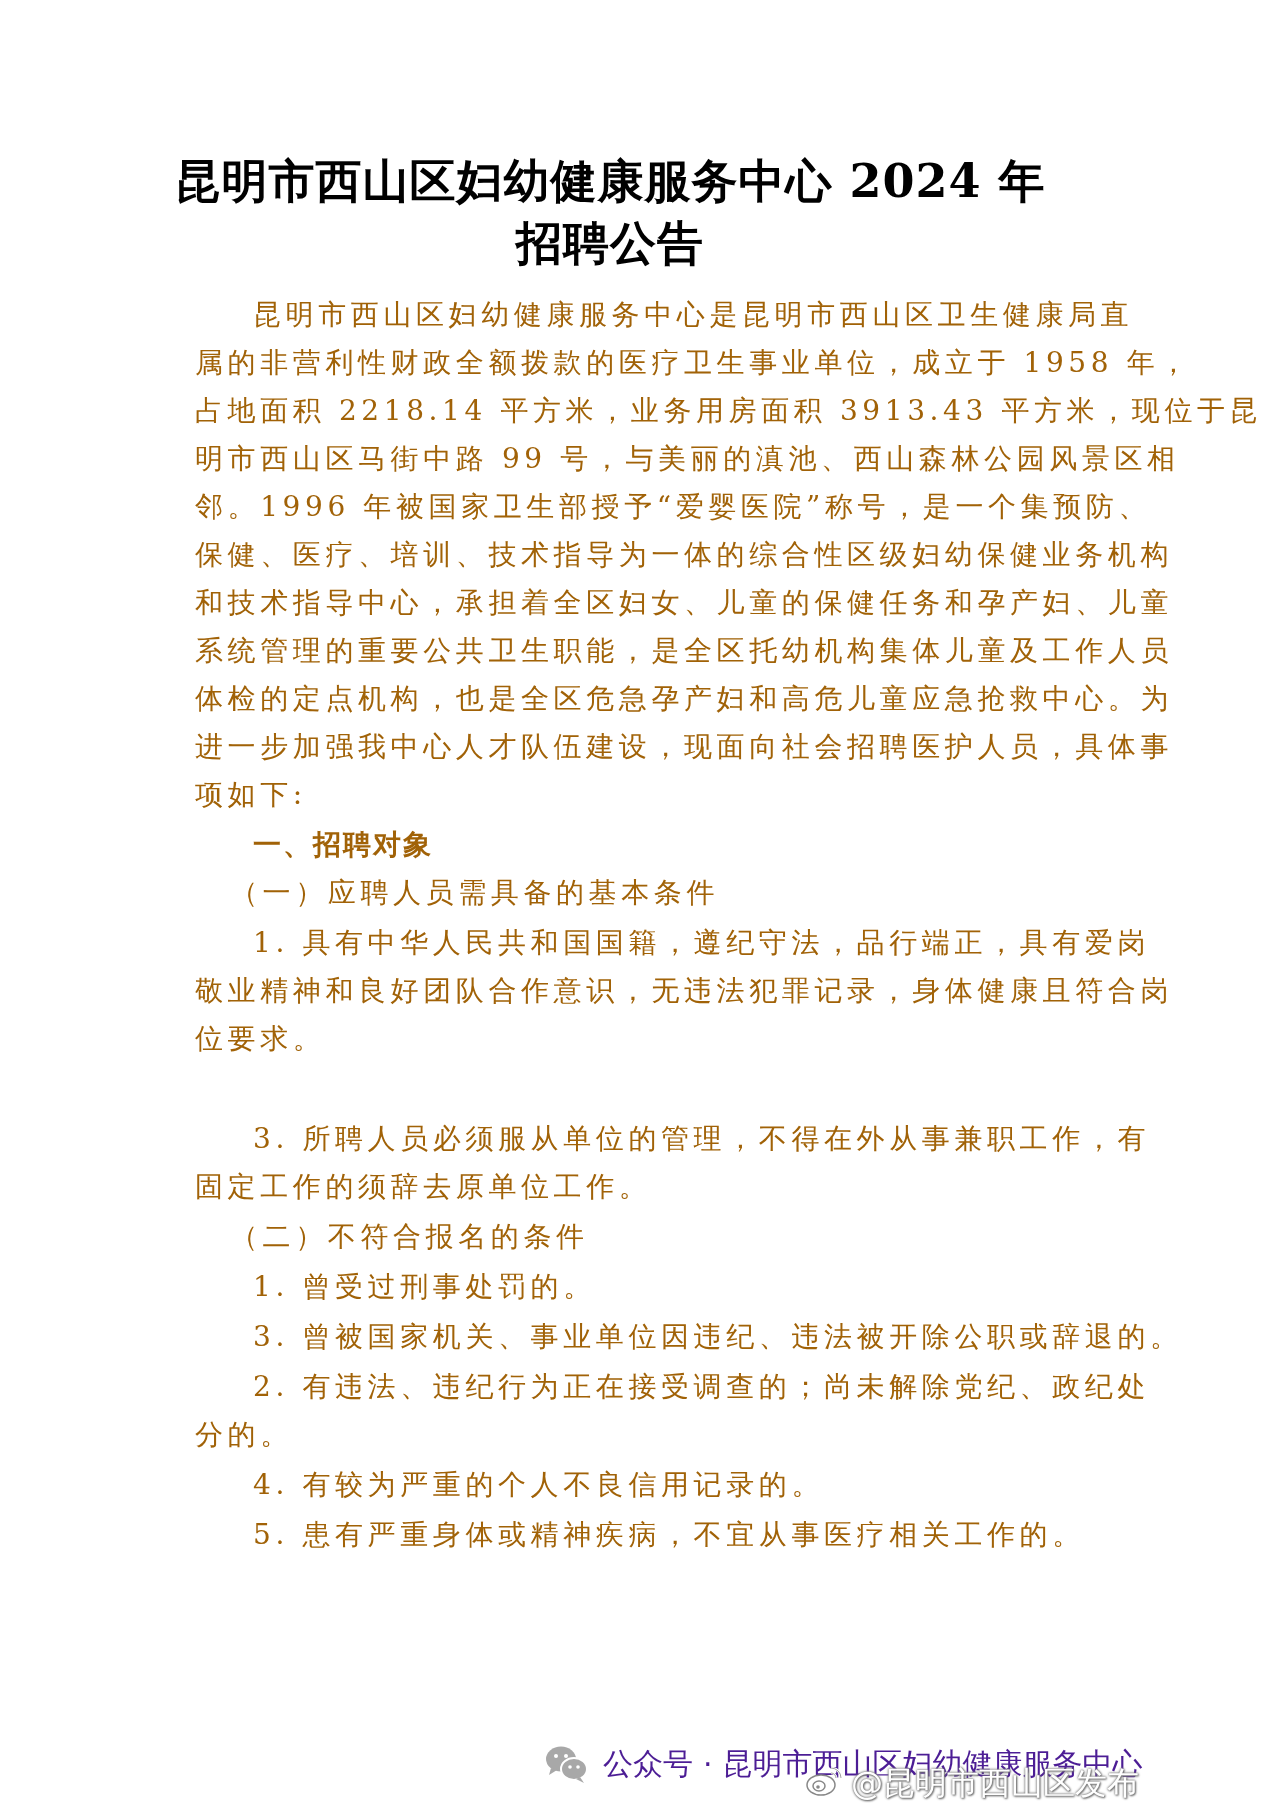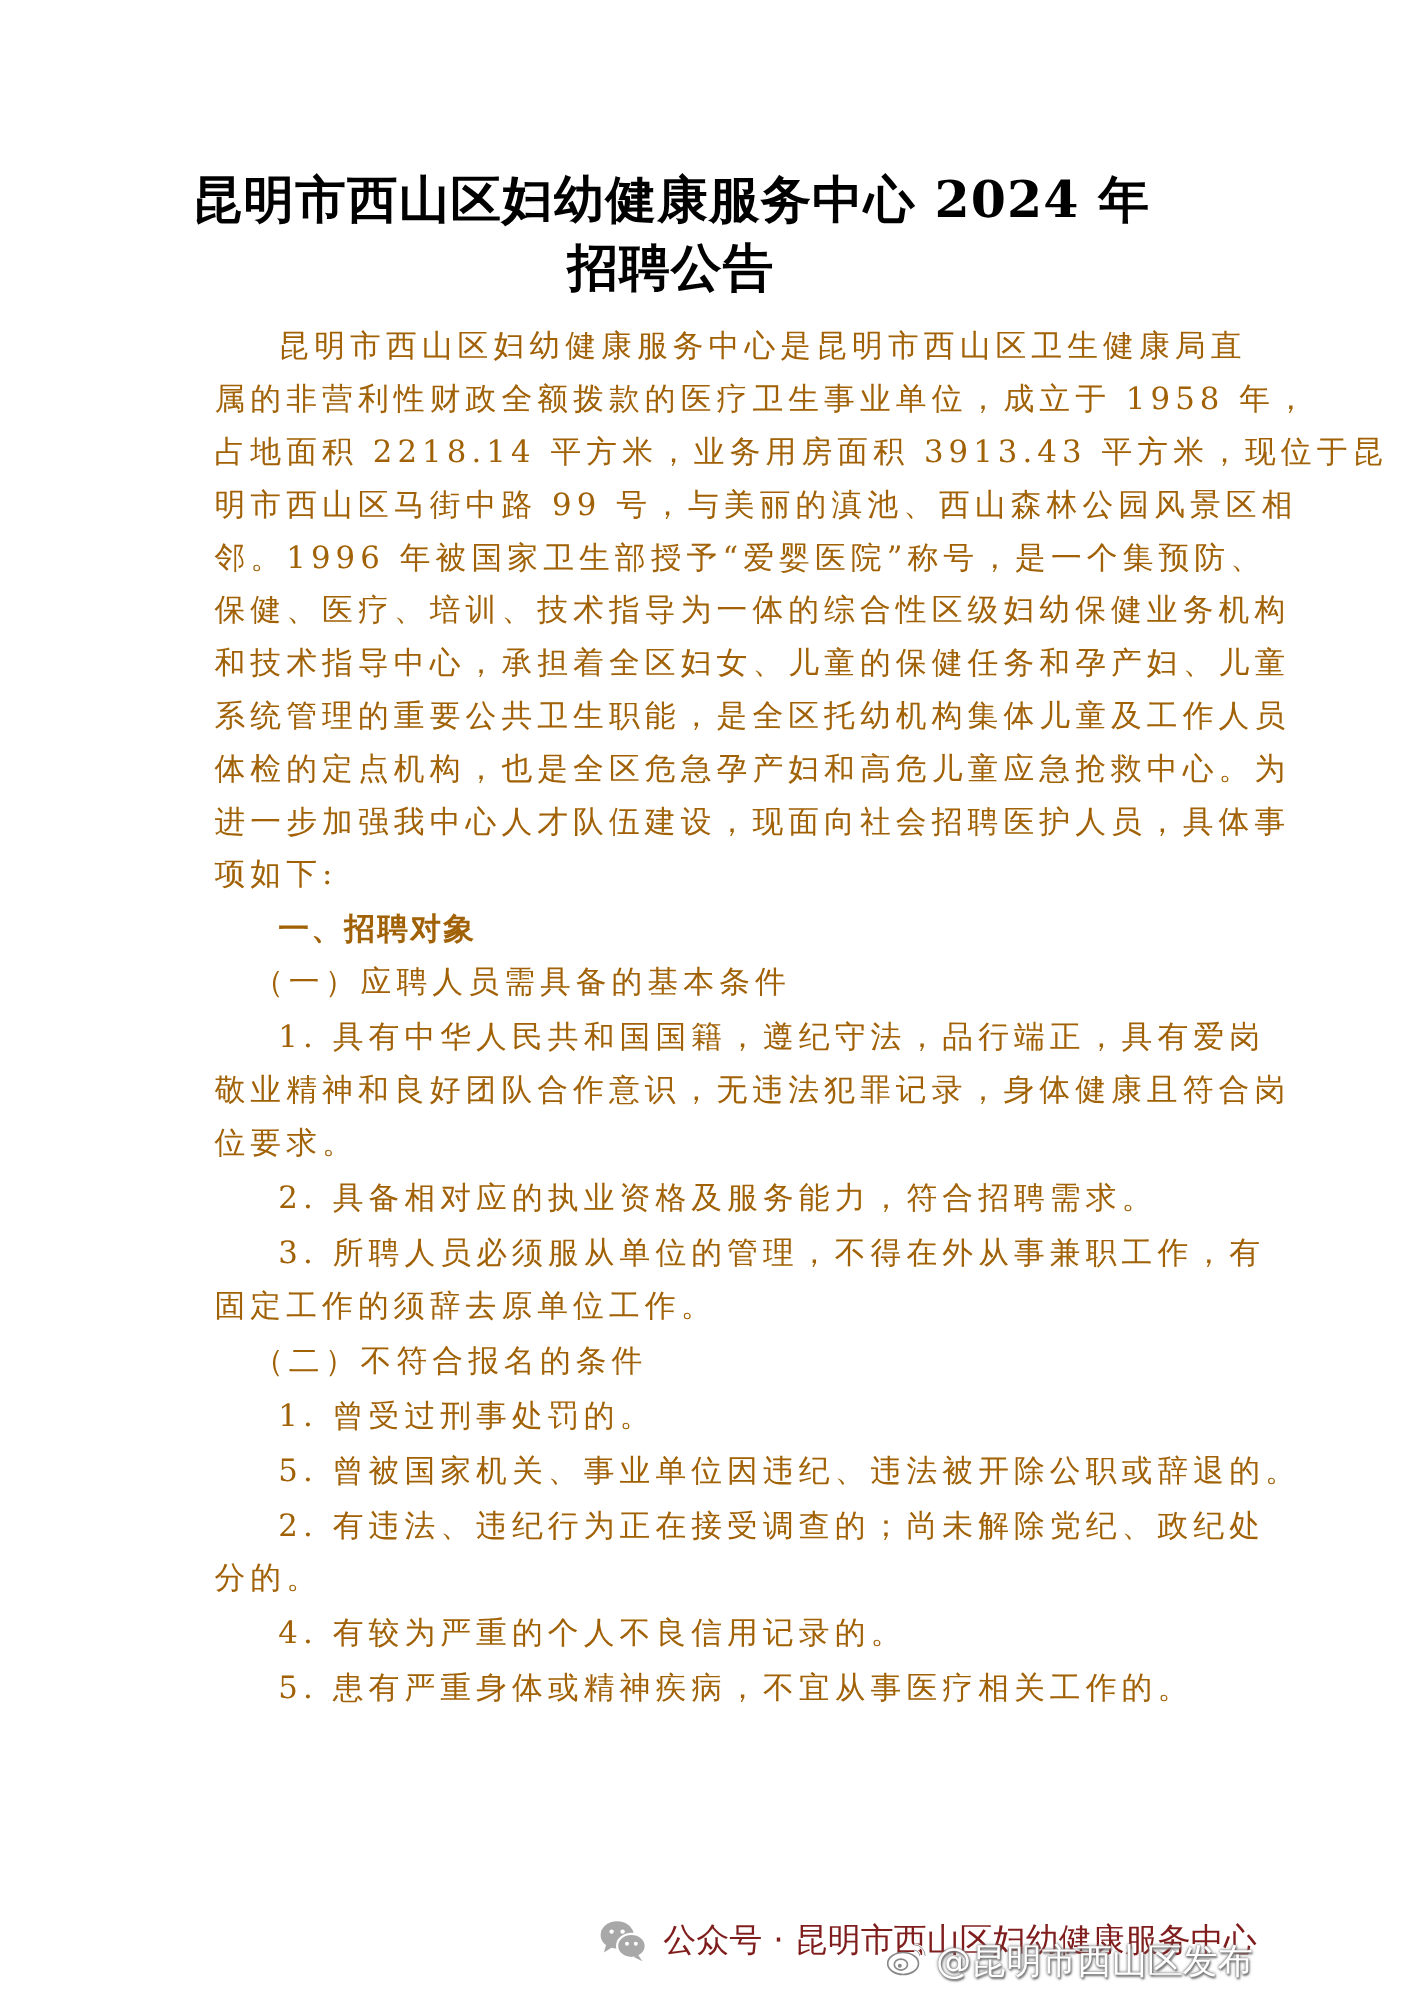--- a/index.html
+++ b/index.html
@@ -56,21 +56,21 @@
 
   .footer {
     position: absolute;
     left: 545px;
     top: 1740px;
     height: 48px;
     display: flex;
     align-items: center;
     font-family: "DejaVu Sans", "Liberation Sans", sans-serif;
     font-size: 30px;
-    color: #7f1d1d;
+    color: #4c1d95;
     white-space: nowrap;
   }
   .wechat-icon {
     width: 44px;
     height: 40px;
     margin-right: 14px;
     display: inline-block;
   }
   .footer-sep { margin: 0 10px; }
   .weibo-mark {
@@ -111,28 +111,27 @@
   <div class="line" style="top:681px;">体检的定点机构，也是全区危急孕产妇和高危儿童应急抢救中心。为</div>
   <div class="line" style="top:729px;">进一步加强我中心人才队伍建设，现面向社会招聘医护人员，具体事</div>
   <div class="line" style="top:777px;">项如下:</div>
 
   <div class="line sub-indent" style="top:875px;">（一）应聘人员需具备的基本条件</div>
   <div class="line indent heading" style="top:827px;">一、招聘对象</div>
 
   <div class="line indent" style="top:925px;">1. 具有中华人民共和国国籍，遵纪守法，品行端正，具有爱岗</div>
   <div class="line" style="top:973px;text-align:right;">敬业精神和良好团队合作意识，无违法犯罪记录，身体健康且符合岗</div>
   <div class="line" style="top:1021px;">位要求。</div>
-  <div class="line indent" style="top:1071px;">2. 具备相对应的执业资格及服务能力，符合招聘需求。</div>
   <div class="line indent" style="top:1121px;">3. 所聘人员必须服从单位的管理，不得在外从事兼职工作，有</div>
   <div class="line" style="top:1169px;">固定工作的须辞去原单位工作。</div>
 
   <div class="line sub-indent" style="top:1219px;">（二）不符合报名的条件</div>
 
   <div class="line indent" style="top:1269px;">1. 曾受过刑事处罚的。</div>
-  <div class="line indent" style="top:1319px;">5. 曾被国家机关、事业单位因违纪、违法被开除公职或辞退的。</div>
+  <div class="line indent" style="top:1319px;">3. 曾被国家机关、事业单位因违纪、违法被开除公职或辞退的。</div>
   <div class="line indent" style="top:1369px;">2. 有违法、违纪行为正在接受调查的；尚未解除党纪、政纪处</div>
   <div class="line" style="top:1417px;">分的。</div>
   <div class="line indent" style="top:1467px;">4. 有较为严重的个人不良信用记录的。</div>
   <div class="line indent" style="top:1517px;">5. 患有严重身体或精神疾病，不宜从事医疗相关工作的。</div>
 
   <div class="footer">
     <span class="wechat-icon">
       <svg width="44" height="40" viewBox="0 0 44 40">
         <ellipse cx="16" cy="15" rx="15" ry="12.5" fill="#a8a8a8"></ellipse>
         <path d="M6 24 L4 31 L12 26 Z" fill="#a8a8a8"></path>

